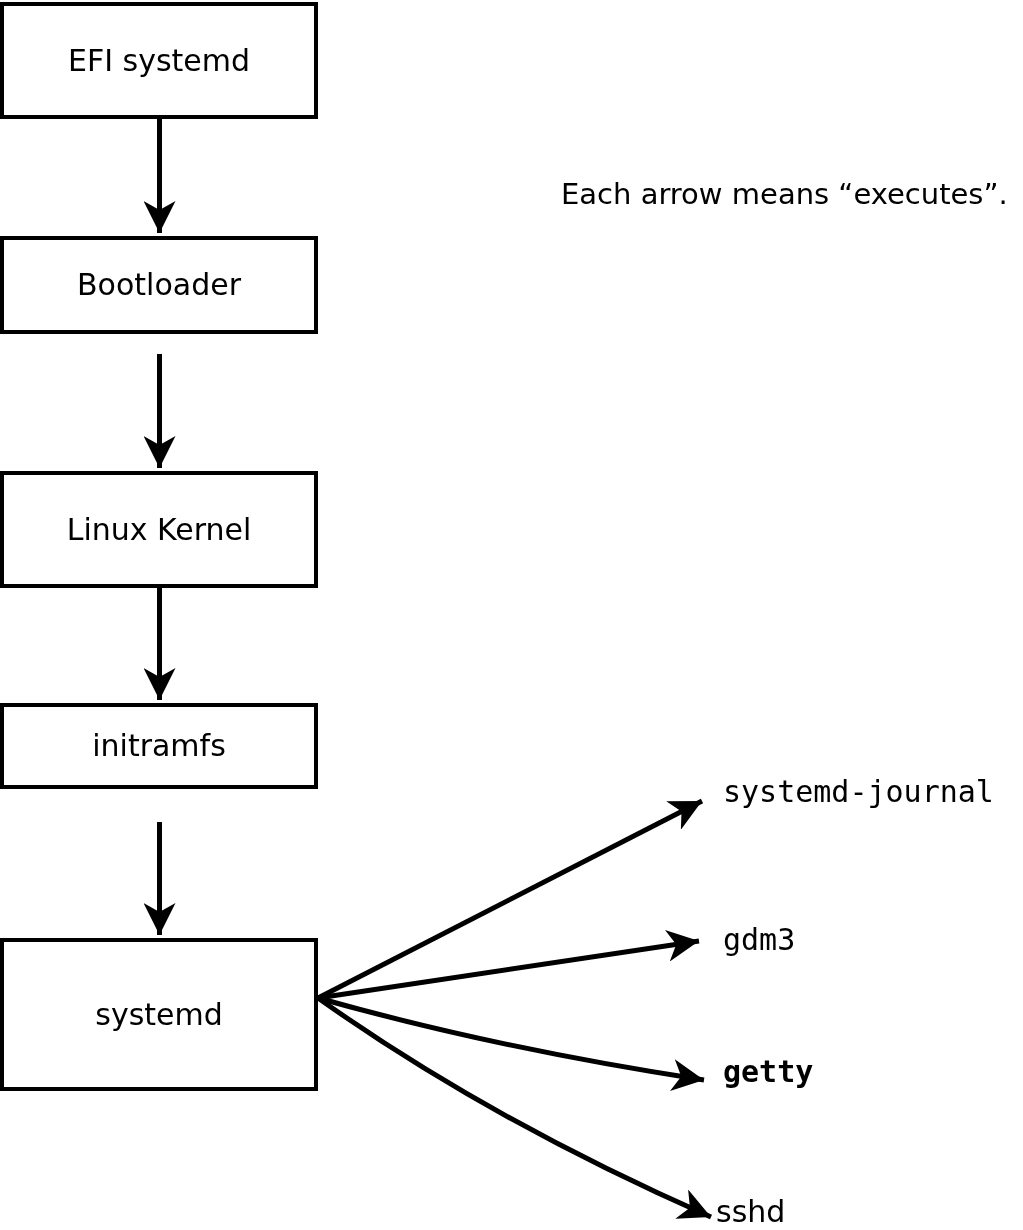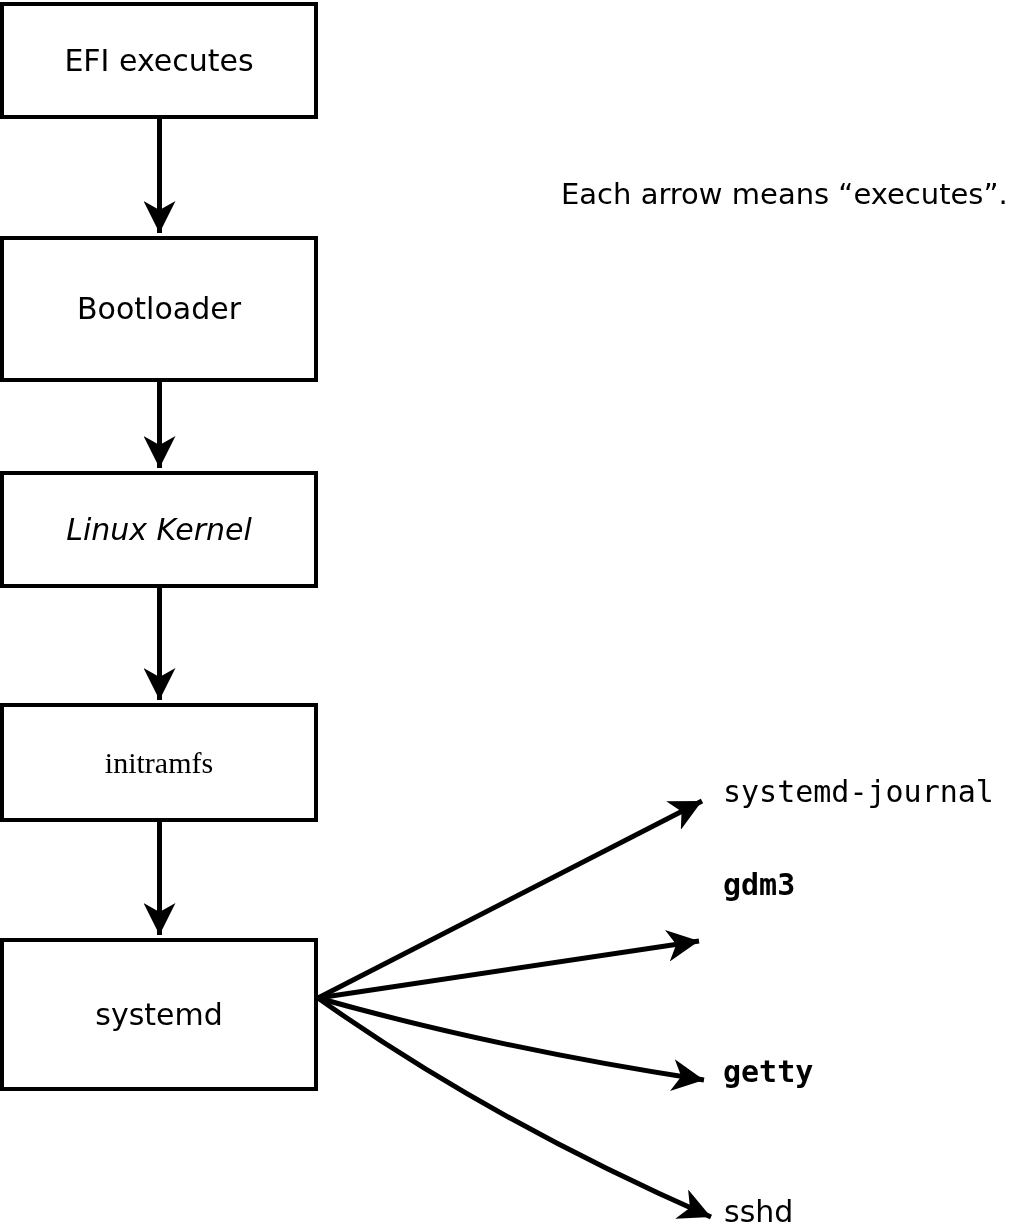--- a/index.html
+++ b/index.html
@@ -32,35 +32,35 @@
     border: 4px solid #000000;
     background: #ffffff;
     display: flex;
     align-items: center;
     justify-content: center;
     font-size: 30px;
     line-height: 1;
     white-space: nowrap;
   }
   .box-efi        { top: 2px;   height: 117px; }
-  .box-bootloader { top: 236px; height: 146px; }
-  .box-kernel     { top: 471px; height: 117px; font-style: italic; }
-  .box-initramfs  { top: 703px; height: 119px; font-family: Liberation Serif, serif; }
+  .box-bootloader { top: 236px; height: 98px; }
+  .box-kernel     { top: 471px; height: 117px; }
+  .box-initramfs  { top: 703px; height: 86px; }
   .box-systemd    { top: 938px; height: 153px; }
   .proc-label {
     position: absolute;
     font-family: "DejaVu Sans Mono", monospace;
     font-size: 30px;
     line-height: 1.17;
     white-space: nowrap;
   }
   .label-journal { left: 723px; top: 774px; text-align: center; }
-  .label-gdm3    { left: 723px; top: 867px; font-weight: bold; }
+  .label-gdm3    { left: 723px; top: 922px; }
   .label-getty   { left: 723px; top: 1054px; font-weight: bold; }
-  .label-sshd    { left: 716px; top: 1194px; font-family: "DejaVu Sans", sans-serif; margin-left: 8px; }
+  .label-sshd    { left: 716px; top: 1194px; font-family: "DejaVu Sans", sans-serif; }
   .note {
     position: absolute;
     left: 561px;
     top: 178px;
     font-size: 29px;
     line-height: 1.15;
     white-space: nowrap;
   }
 </style>
 </head>
@@ -82,21 +82,21 @@
 
     <line x1="318" y1="998" x2="702" y2="801" stroke="#000000" stroke-width="5" marker-end="url(#ah)"></line>
     <line x1="318" y1="998" x2="699" y2="941" stroke="#000000" stroke-width="5" marker-end="url(#ah)"></line>
     <path d="M318,998 Q495,1048 704,1080" fill="none" stroke="#000000" stroke-width="5" marker-end="url(#ah)"></path>
     <path d="M318,998 Q490,1120 711,1217" fill="none" stroke="#000000" stroke-width="5" marker-end="url(#ah)"></path>
   </svg>
 
   <div class="note">Each arrow means “executes”.</div>
 
   <div class="node-box box-efi">
-    <span>EFI executes</span>
+    <span>EFI systemd</span>
   </div>
   <div class="node-box box-bootloader">
     <span>Bootloader</span>
   </div>
   <div class="node-box box-kernel">
     <span>Linux Kernel</span>
   </div>
   <div class="node-box box-initramfs">
     <span>initramfs</span>
   </div>

